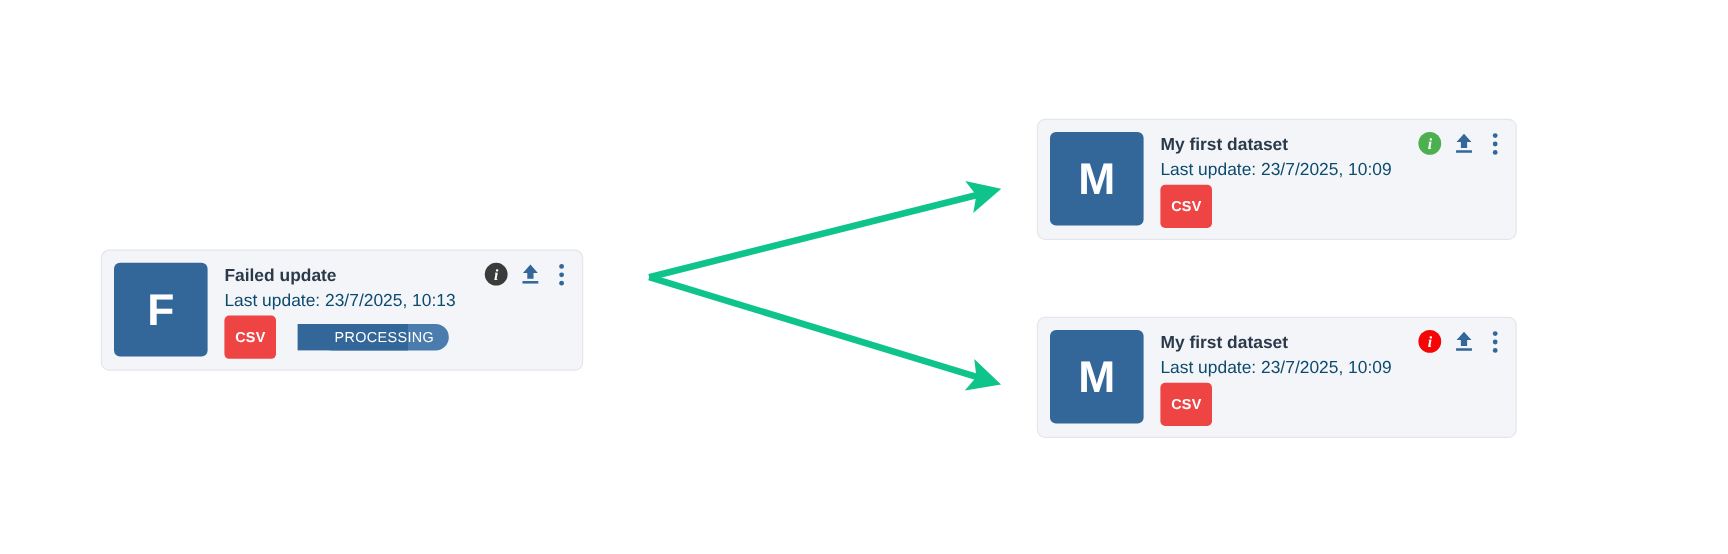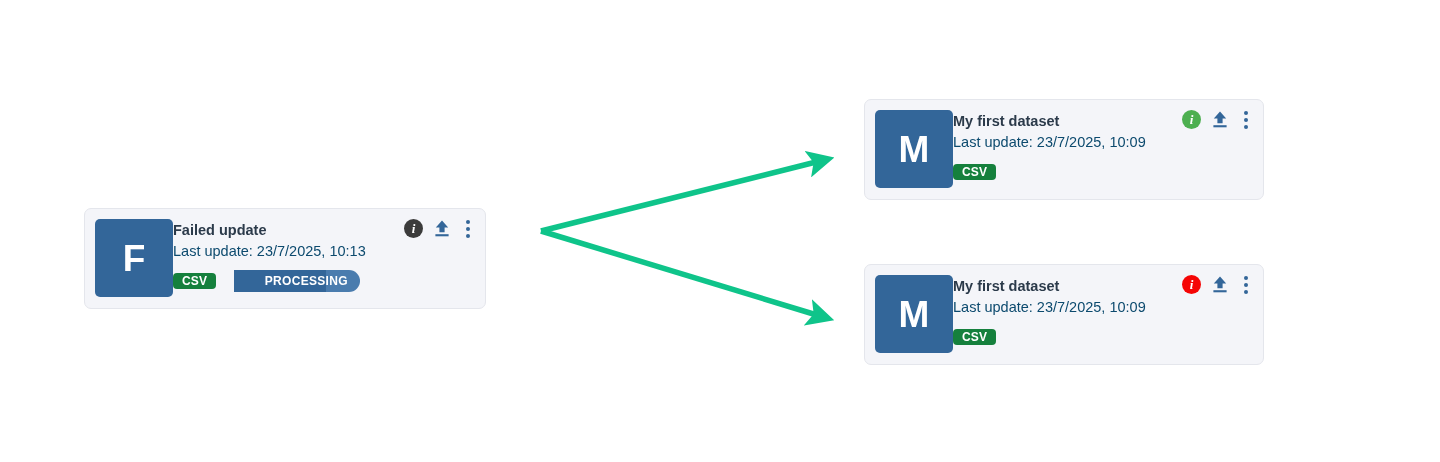--- a/index.html
+++ b/index.html
@@ -45,20 +45,21 @@
     justify-content: center;
     font-size: 37px;
     font-weight: bold;
     line-height: 1;
     user-select: none;
   }
 
   .card-body {
     flex: 1 1 auto;
     min-width: 0;
+    padding-left: 14px;
     padding-top: 2px;
     position: relative;
   }
 
   .card-title {
     font-size: 14.5px;
     font-weight: bold;
     color: #2b3a4a;
     line-height: 18px;
     white-space: nowrap;
@@ -77,27 +78,27 @@
     margin-top: 9px;
     display: flex;
     align-items: center;
     height: 22px;
   }
 
   .badge-csv {
     display: inline-flex;
     align-items: center;
     justify-content: center;
-    background: #15803d;
+    background: #ef4444;
     color: #ffffff;
     font-size: 12px;
     font-weight: bold;
     letter-spacing: .2px;
     border-radius: 4px;
-    height: 16px;
+    height: 36px;
     padding: 0 9px;
     box-sizing: border-box;
     user-select: none;
   }
 
   
   .badge-progress {
     position: relative;
     margin-left: 36px;
     width: 108px;
@@ -116,21 +117,21 @@
     bottom: 0;
     width: 92px;
     background: #336699;
     border-radius: 0;
   }
   .badge-progress .plabel {
     position: relative;
     z-index: 2;
     color: #ffffff;
     font-size: 12px;
-    font-weight: bold;
+    font-weight: normal;
     letter-spacing: .3px;
     white-space: nowrap;
     user-select: none;
   }
 
   
   .card-actions {
     position: absolute;
     top: 0;
     right: 0;

